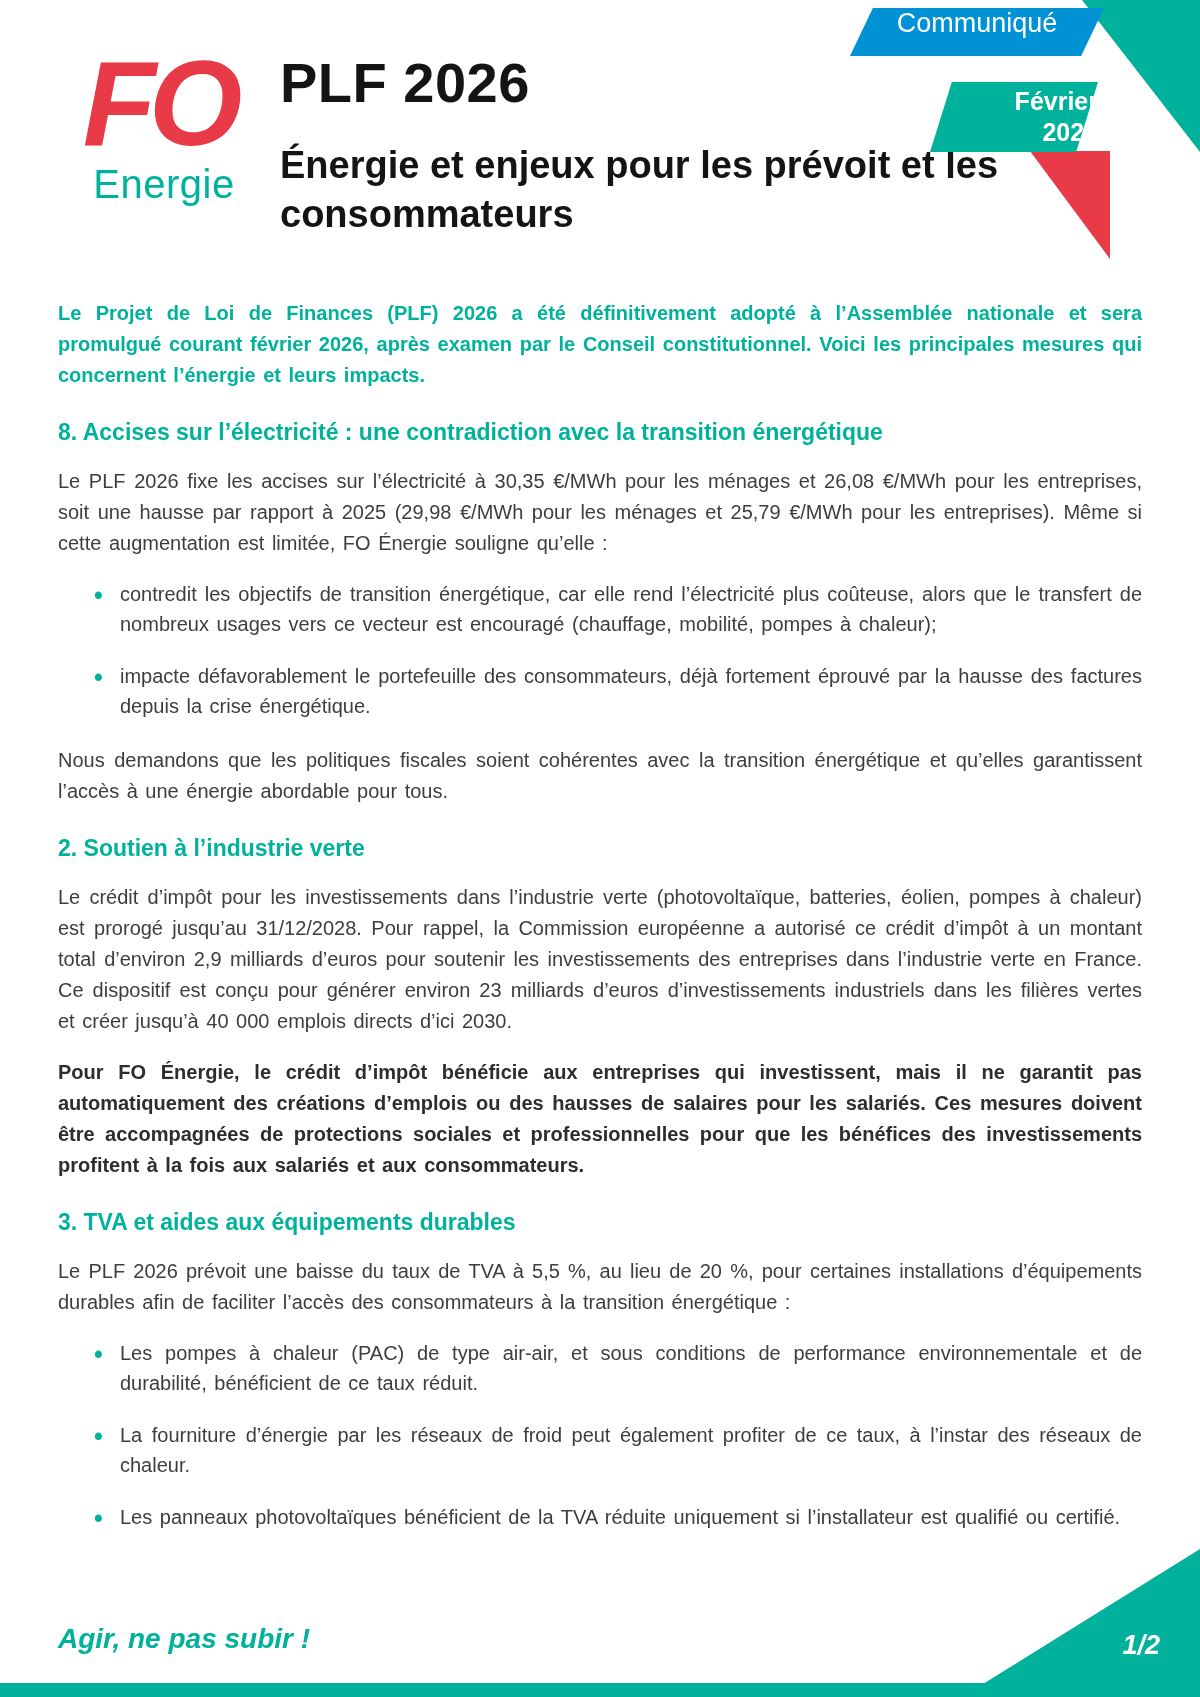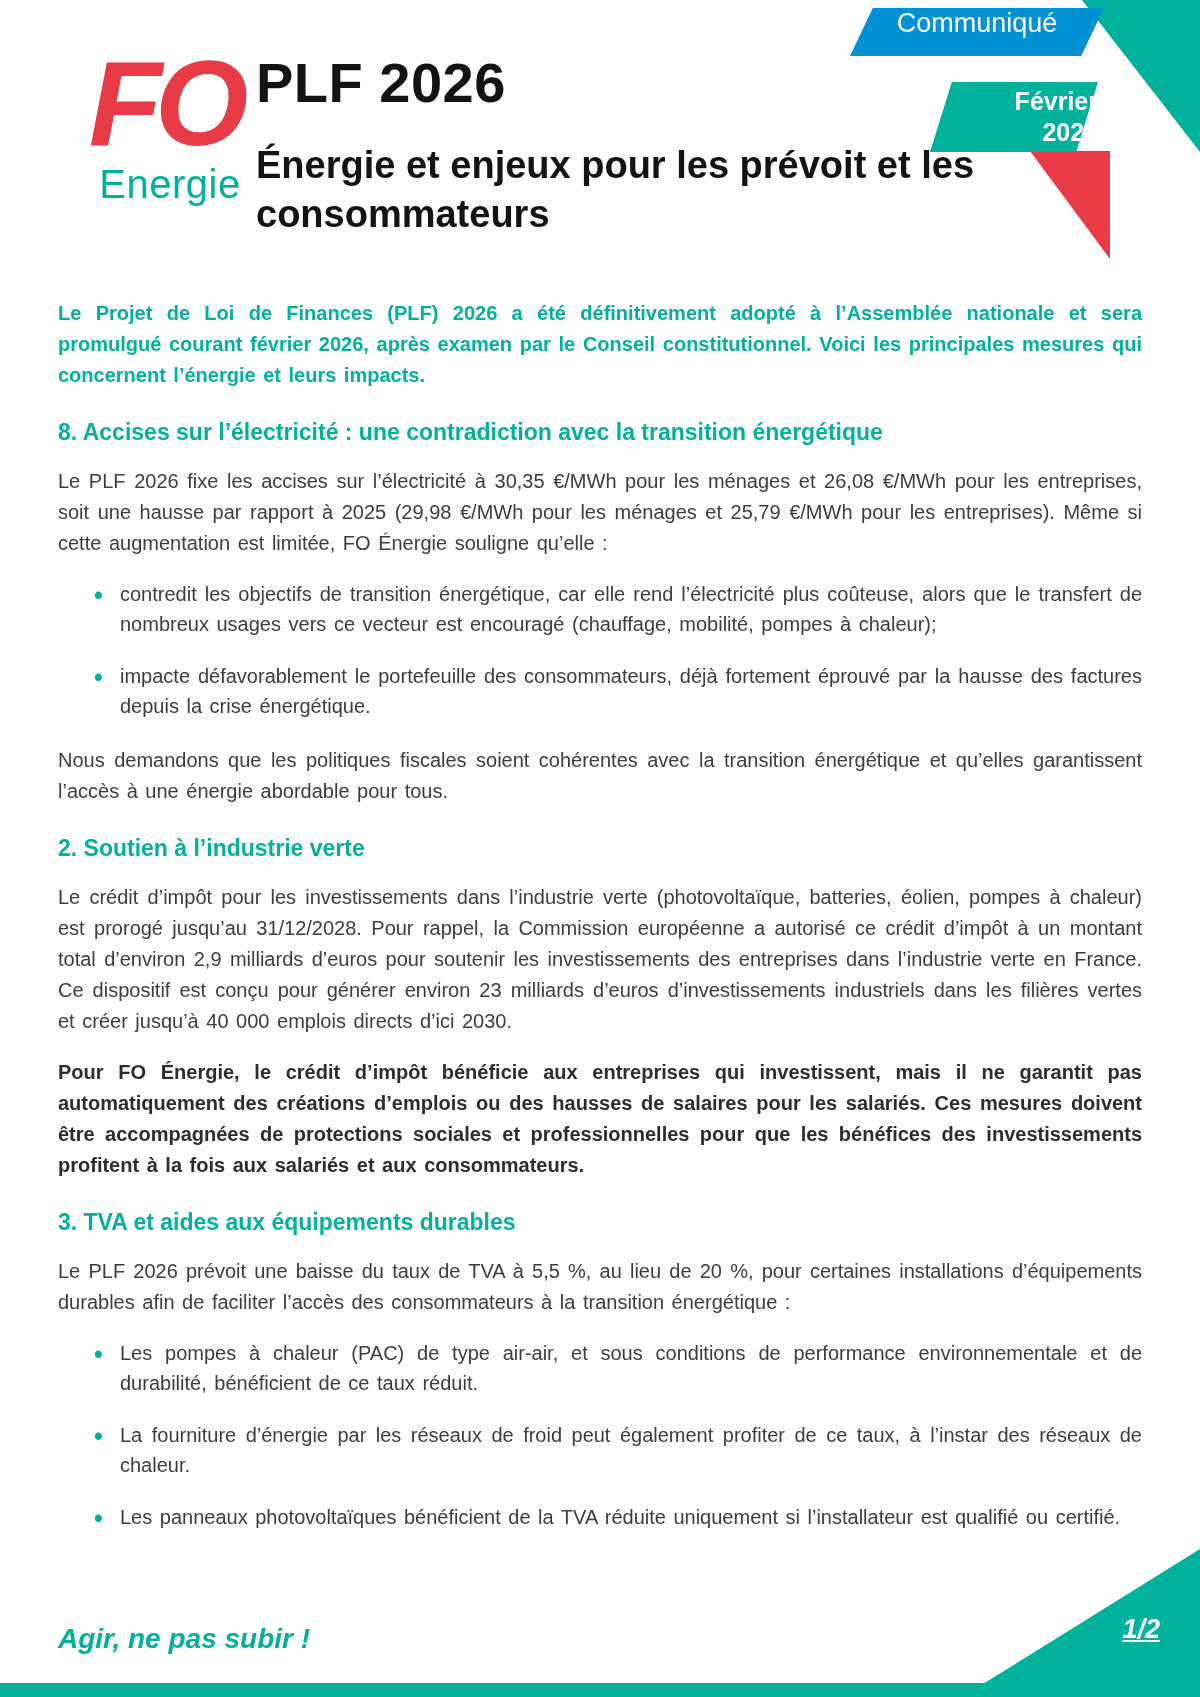--- a/index.html
+++ b/index.html
@@ -48,33 +48,35 @@
     background:var(--red);
     clip-path:polygon(0 0,100% 0,100% 100%);
   }
   .deco-bottom-triangle{
     right:0;bottom:0;width:238px;height:148px;
     background:var(--teal);
     clip-path:polygon(100% 0,100% 100%,0 100%);
     z-index:2;
   }
   .page-number{
-    position:absolute;right:40px;bottom:52px;
-    color:#fff;font-size:27px;font-weight:700;font-style:italic;text-decoration:underline;
+    position:absolute;right:40px;bottom:36px;
+    color:#fff;font-size:27px;font-weight:700;font-style:italic;
   }
   .deco-bottom-bar{
     left:0;bottom:0;width:100%;height:14px;
     background:var(--teal);
     z-index:1;
   }
 
   
   .doc-header{
     display:flex;
-    padding:46px 57px 0 84px;
+    padding:46px 57px 0 57px;
+    gap:30px;
+    margin-left:21px;
   }
   .logo{width:172px;flex:0 0 auto;text-align:center;}
   .logo-fo{
     font-size:120px;font-weight:900;font-style:italic;
     color:var(--red);line-height:0.95;letter-spacing:-7px;
     padding-right:10px;
   }
   .logo-energie{
     font-size:40px;color:var(--teal);font-weight:500;
     margin-top:2px;letter-spacing:0.5px;

